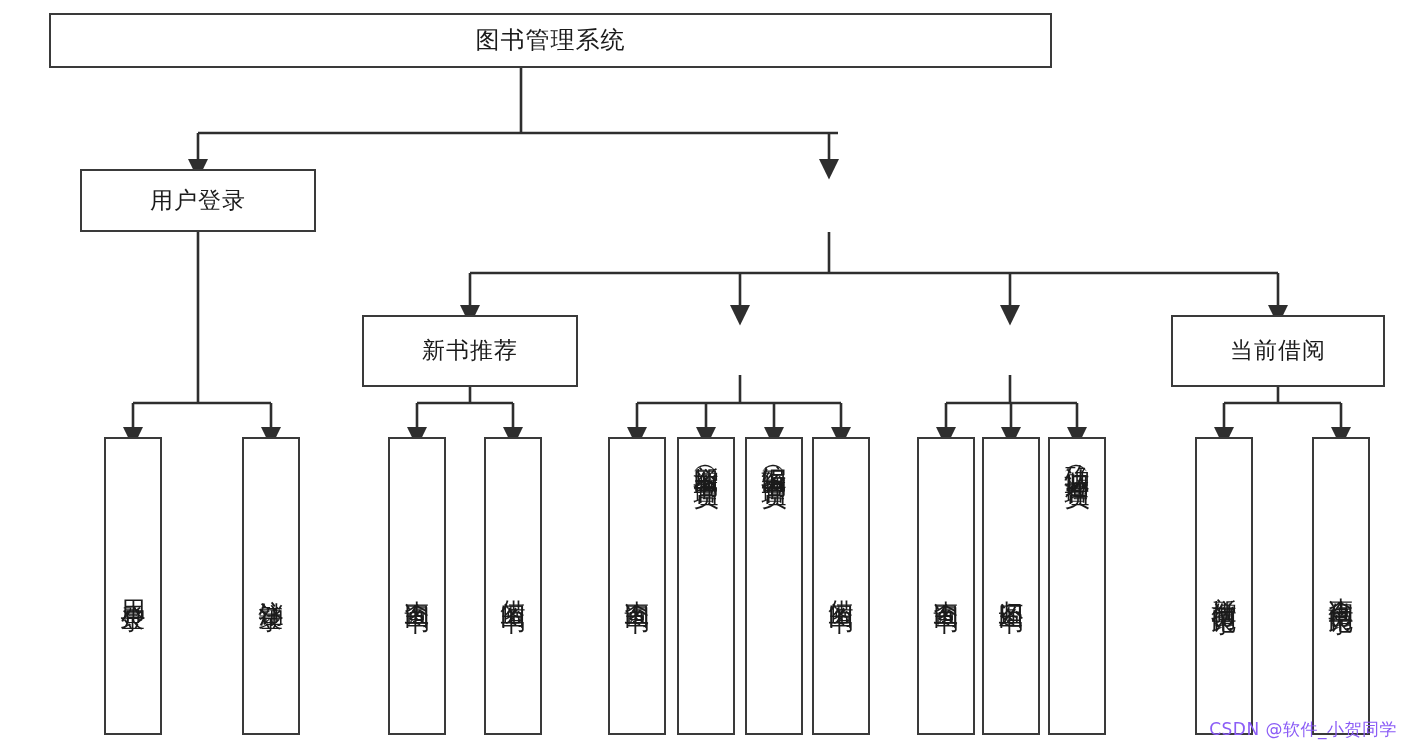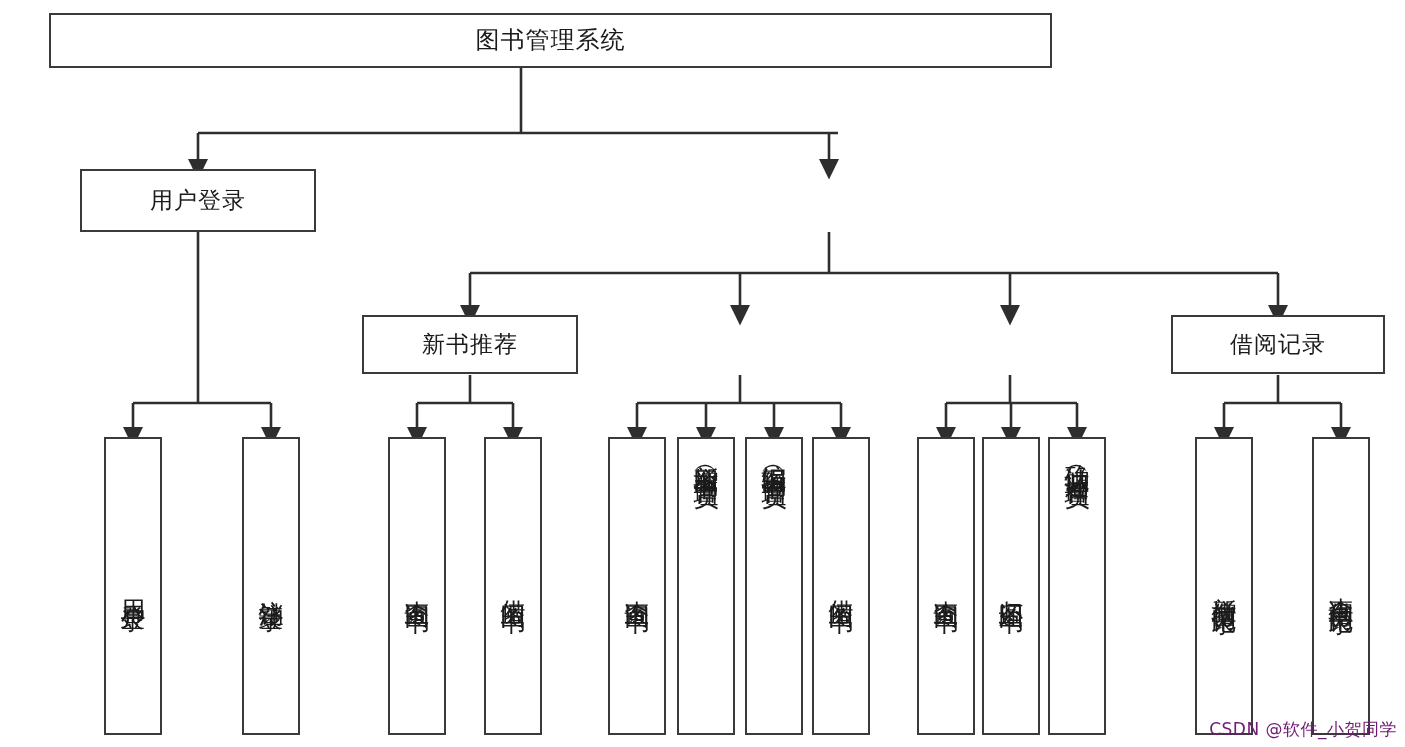--- a/index.html
+++ b/index.html
@@ -38,21 +38,21 @@
   
   #node-root{left:20px;top:13px;width:1003px;height:55px;margin-left:29px;}
   #node-root .label{font-size:24px;}
 
   
   .lvl2{top:169px;height:63px;}
   #node-user-login{left:80px;width:236px;}
   #node-book-manage{left:711px;width:235px;}
 
   
-  .lvl3{top:315px;height:59px;}
+  .lvl3{top:315px;height:72px;}
   #node-new-book{left:362px;width:216px;}
   #node-borrow{left:632px;width:216px;}
   #node-current{left:902px;width:216px;}
   #node-record{left:1171px;width:214px;}
 
   
   .leaf{
     top:437px;height:298px;width:58px;
     border-width:2.5px;
     align-items:flex-start;
@@ -69,21 +69,21 @@
   }
   
   .leaf.center{align-items:center;padding-top:0;}
 
   
   #watermark{
     position:absolute;
     right:8px;bottom:6px;
     z-index:5;
     font-size:17px;
-    color:#701a75;
+    color:#8b5cf6;
     letter-spacing:.5px;
     white-space:nowrap;
     pointer-events:none;
   }
 </style>
 </head>
 <body>
 
 <div id="canvas">
 
@@ -142,21 +142,21 @@
   </div>
 
   <div class="node lvl2" id="node-user-login">
     <span class="label">用户登录</span>
   </div>
 
   <div class="node lvl3" id="node-new-book">
     <span class="label">新书推荐</span>
   </div>
   <div class="node lvl3" id="node-record">
-    <span class="label">借阅记录</span>
+    <span class="label">当前借阅</span>
   </div>
 
   <div class="node leaf center" style="left:104px;">
     <span class="vlabel">用户登录</span>
   </div>
   <div class="node leaf center" style="left:242px;">
     <span class="vlabel">注销登录</span>
   </div>
 
   <div class="node leaf center" style="left:388px;">

